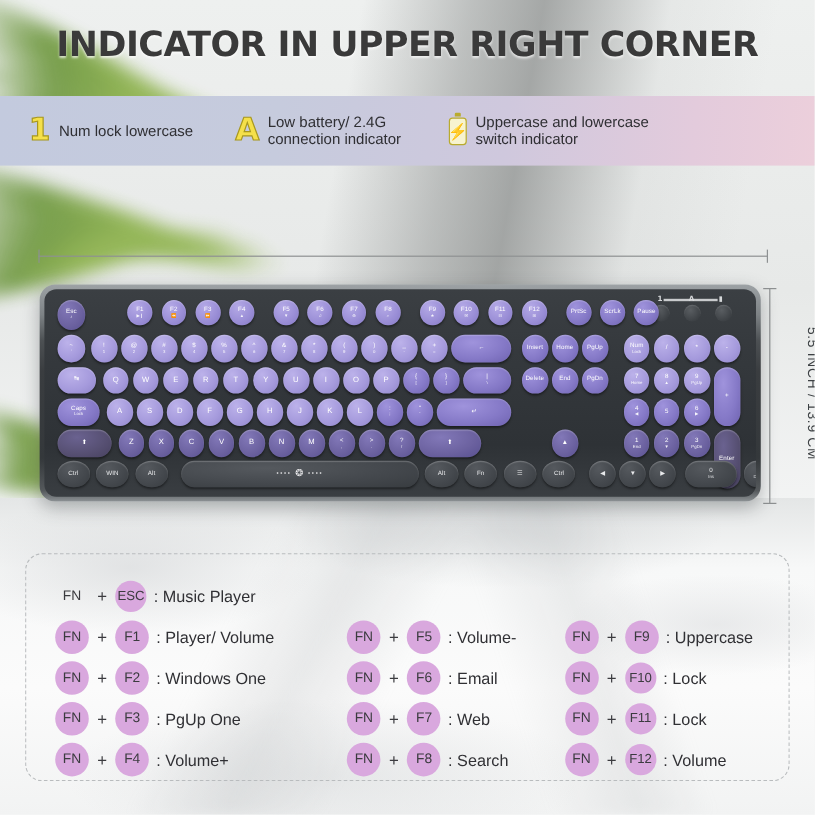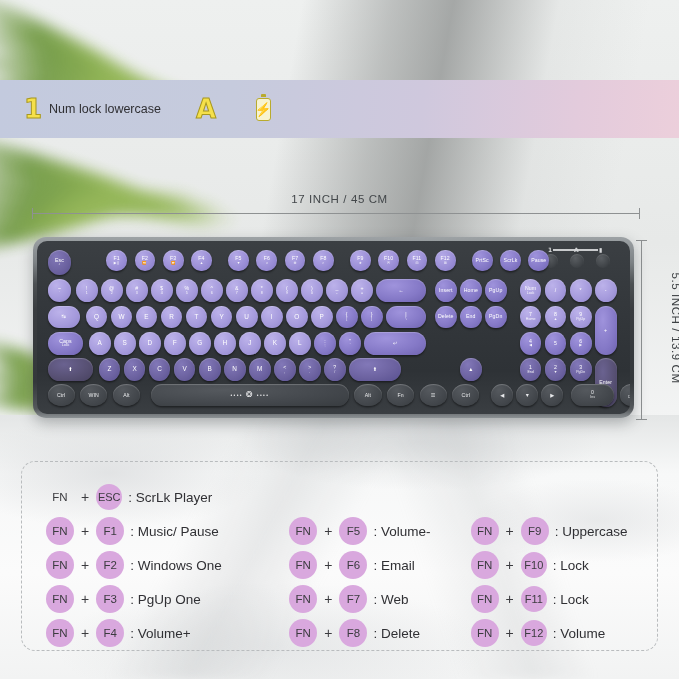--- a/index.html
+++ b/index.html
@@ -323,41 +323,45 @@
       <div class="frond" style="left:0;top:124px;width:240px;height:22px;transform:rotate(-15deg);"></div>
     </div>
     <div class="palm palm-c">
       <div class="frond" style="left:0;top:0;width:140px;height:22px;transform:rotate(22deg);"></div>
       <div class="frond" style="left:0;top:30px;width:150px;height:22px;transform:rotate(12deg);"></div>
       <div class="frond" style="left:0;top:58px;width:135px;height:20px;transform:rotate(2deg);"></div>
     </div>
     <div class="bg-bottom"></div>
   </div>
 
+  <div class="title">INDICATOR IN UPPER RIGHT CORNER</div>
 
   <div class="banner">
 
     <div class="banner-item bi-1">
       <span class="glyph">1</span>
       <span class="banner-label">Num lock lowercase</span>
     </div>
 
     <div class="banner-item bi-2">
       <span class="glyph">A</span>
+      <span class="banner-label">Low battery/ 2.4G
+connection indicator</span>
     </div>
 
     <div class="banner-item bi-3">
       <span class="batt-icon">
           <span class="bolt">⚡</span>
         </span>
+      <span class="banner-label">Uppercase and lowercase
+switch indicator</span>
     </div>
 
   </div>
 
-  <div class="dim-h-label">17 INCH / 45 CM</div>
   <div class="dim-h">
     <span class="tick l"></span>
     <span class="tick r"></span>
   </div>
   <div class="dim-v">
     <span class="tick t"></span>
     <span class="tick b"></span>
   </div>
   <div class="dim-v-label">5.5 INCH / 13.9 CM</div>
 
@@ -737,27 +741,27 @@
       </div>
   </div>
 
   <div class="legend">
     <div class="legend-cols" id="legend-cols">
         <div class="lcol lcol-1">
           <div class="lrow">
             <span class="pill plain">FN</span>
             <span class="plus">+</span>
             <span class="pill narrow">ESC</span>
-            <span class="ldesc">: ScrLk Player</span>
+            <span class="ldesc">: Music Player</span>
           </div>
           <div class="lrow">
             <span class="pill">FN</span>
             <span class="plus">+</span>
             <span class="pill">F1</span>
-            <span class="ldesc">: Music/ Pause</span>
+            <span class="ldesc">: Player/ Volume</span>
           </div>
           <div class="lrow">
             <span class="pill">FN</span>
             <span class="plus">+</span>
             <span class="pill">F2</span>
             <span class="ldesc">: Windows One</span>
           </div>
           <div class="lrow">
             <span class="pill">FN</span>
             <span class="plus">+</span>
@@ -787,21 +791,21 @@
           <div class="lrow">
             <span class="pill">FN</span>
             <span class="plus">+</span>
             <span class="pill">F7</span>
             <span class="ldesc">: Web</span>
           </div>
           <div class="lrow">
             <span class="pill">FN</span>
             <span class="plus">+</span>
             <span class="pill">F8</span>
-            <span class="ldesc">: Delete</span>
+            <span class="ldesc">: Search</span>
           </div>
         </div>
         <div class="lcol lcol-3" style="padding-top: 34px;">
           <div class="lrow">
             <span class="pill">FN</span>
             <span class="plus">+</span>
             <span class="pill">F9</span>
             <span class="ldesc">: Uppercase</span>
           </div>
           <div class="lrow">

